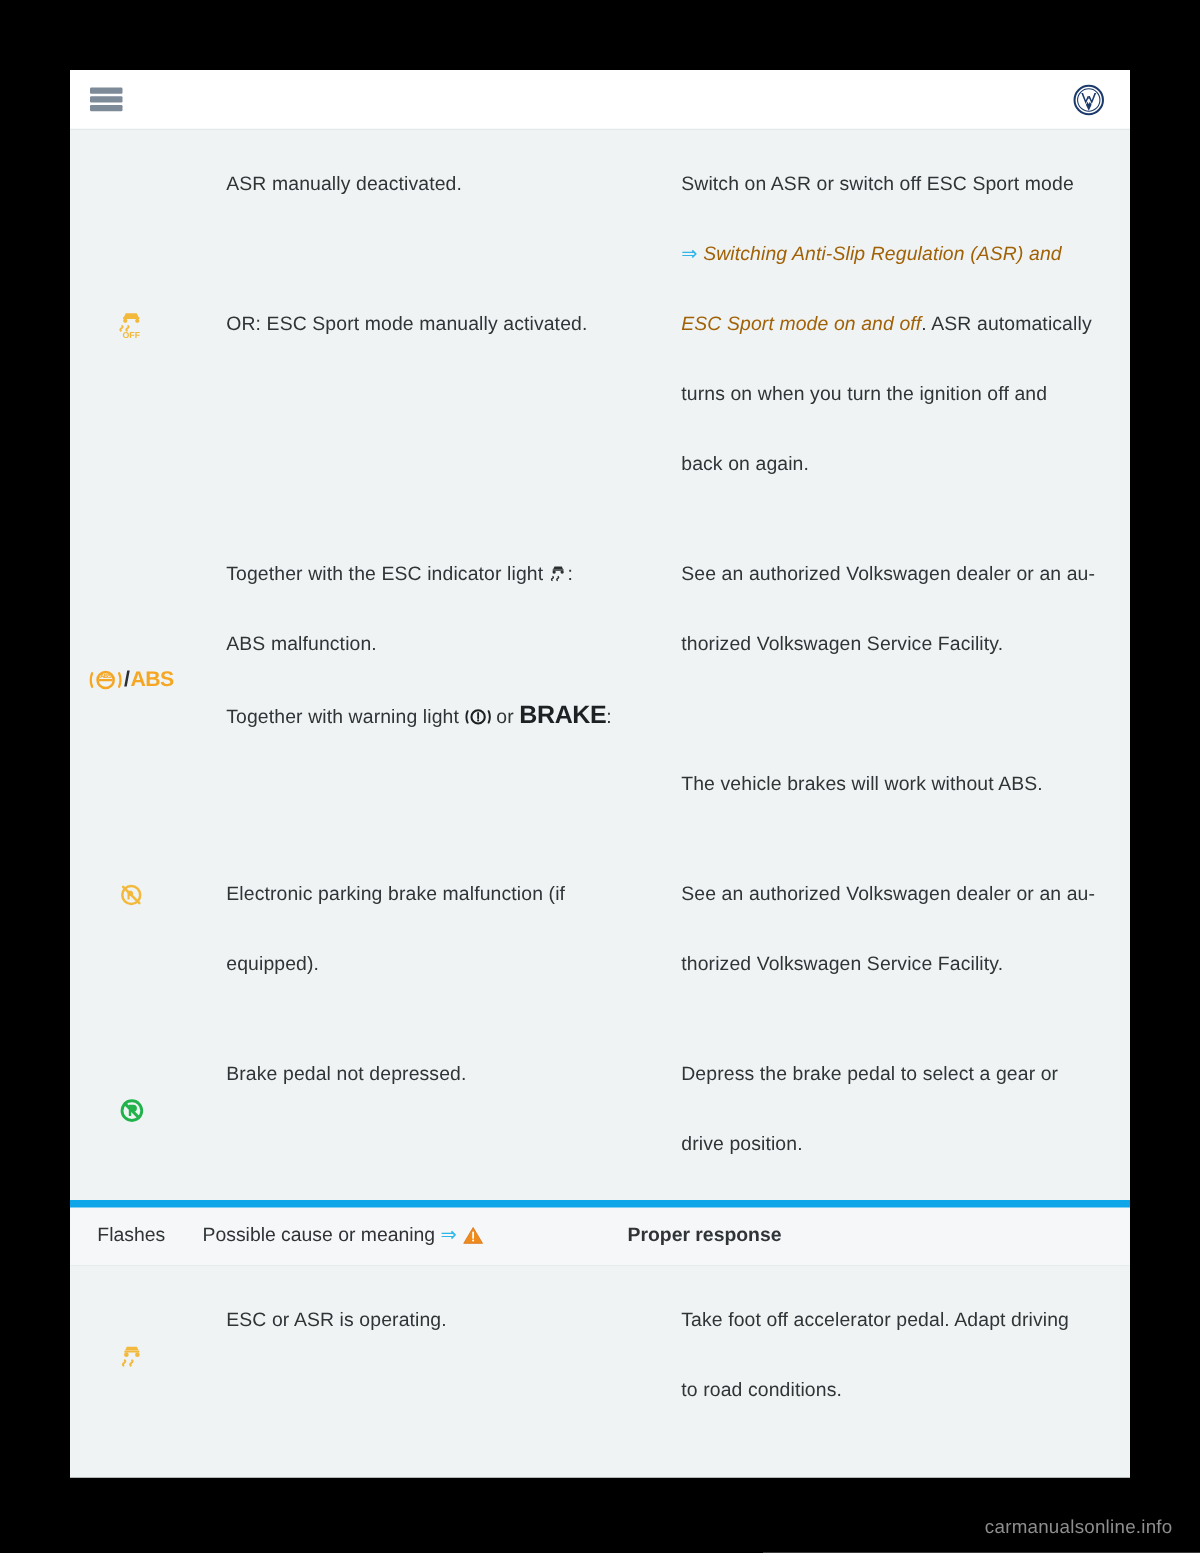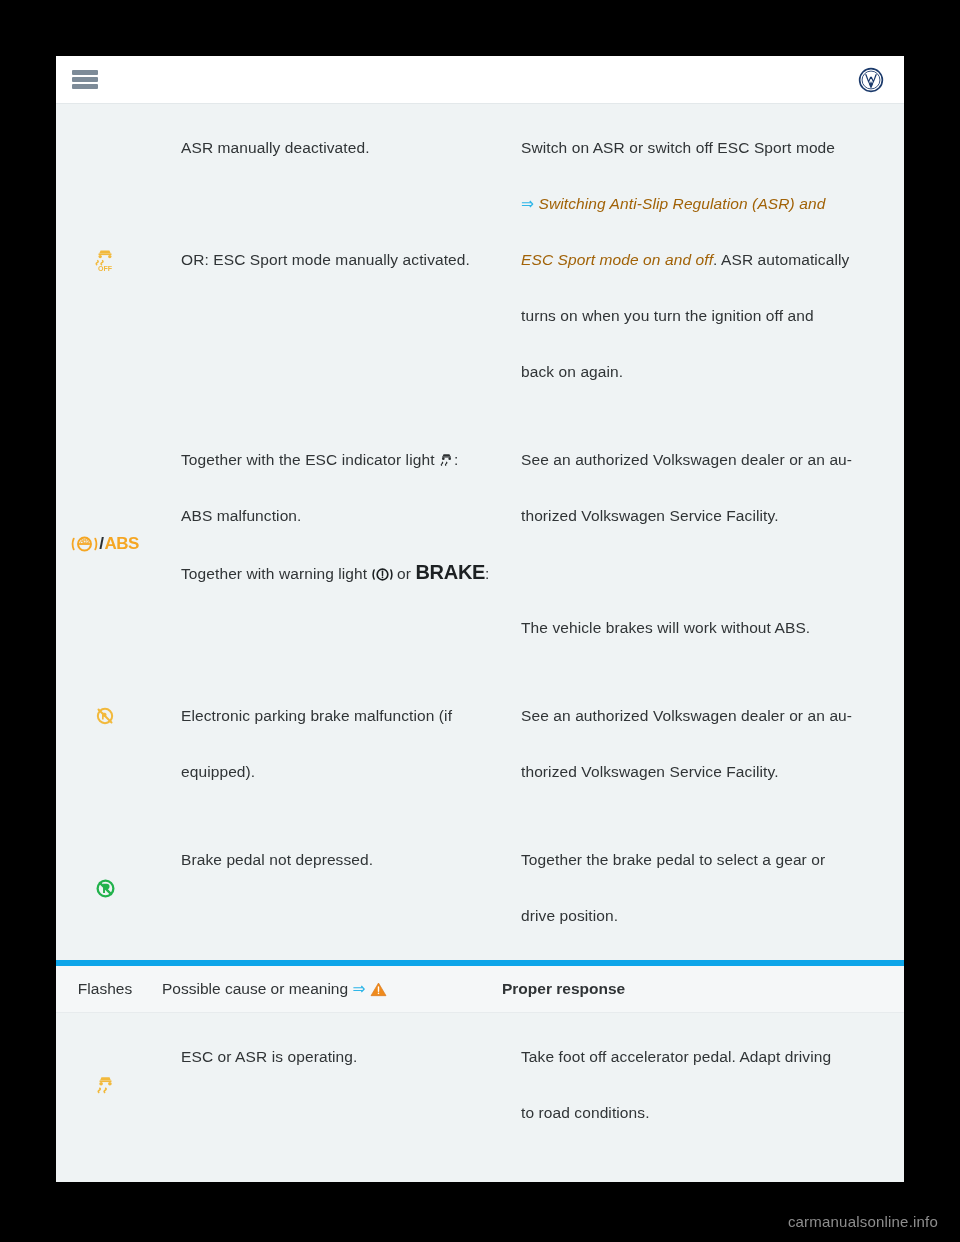--- a/index.html
+++ b/index.html
@@ -86,20 +86,21 @@
     flex: 0 0 348px;
     width: 348px;
     box-sizing: border-box;
     padding: 16px 12px 16px 8px;
     margin-left: 19px;
   }
   .col-resp {
     flex: 1 1 auto;
     box-sizing: border-box;
     padding: 16px 14px 16px 0px;
+    margin-left: 24px;
   }
 
   .txt {
     font-size: 15.5px;
     line-height: 56px;
     color: #303436;
     letter-spacing: 0.1px;
   }
   .link {
     color: #a16207;
@@ -299,21 +300,21 @@
         <svg width="21" height="21" viewBox="0 0 24 24">
           <circle cx="12" cy="12" r="9" fill="none" stroke="#22b24c" stroke-width="2.6"></circle>
           <path d="M9.2 6.6 h4.2 a3.2 3.2 0 0 1 0 6.4 h-2.0 v4.0 h-2.2 z" fill="#22b24c"></path>
           <path d="M5.6 5.6 L18.4 18.4" stroke="#22b24c" stroke-width="2.6" stroke-linecap="round"></path>
         </svg>
       </div>
       <div class="col-cause">
         <div class="txt">Brake pedal not depressed.</div>
       </div>
       <div class="col-resp">
-        <div class="txt">Together the brake pedal to select a gear or</div>
+        <div class="txt">Depress the brake pedal to select a gear or</div>
         <div class="txt">drive position.</div>
       </div>
     </div>
 
     <div class="row header-row">
       <div class="hdr-cell-flashes">Flashes</div>
       <div class="hdr-cell-cause">
         <span>Possible cause or meaning</span>
         <span class="arrow-cyan">⇒</span>
         <svg class="inline-ico" width="17" height="15" viewBox="0 0 20 18">

